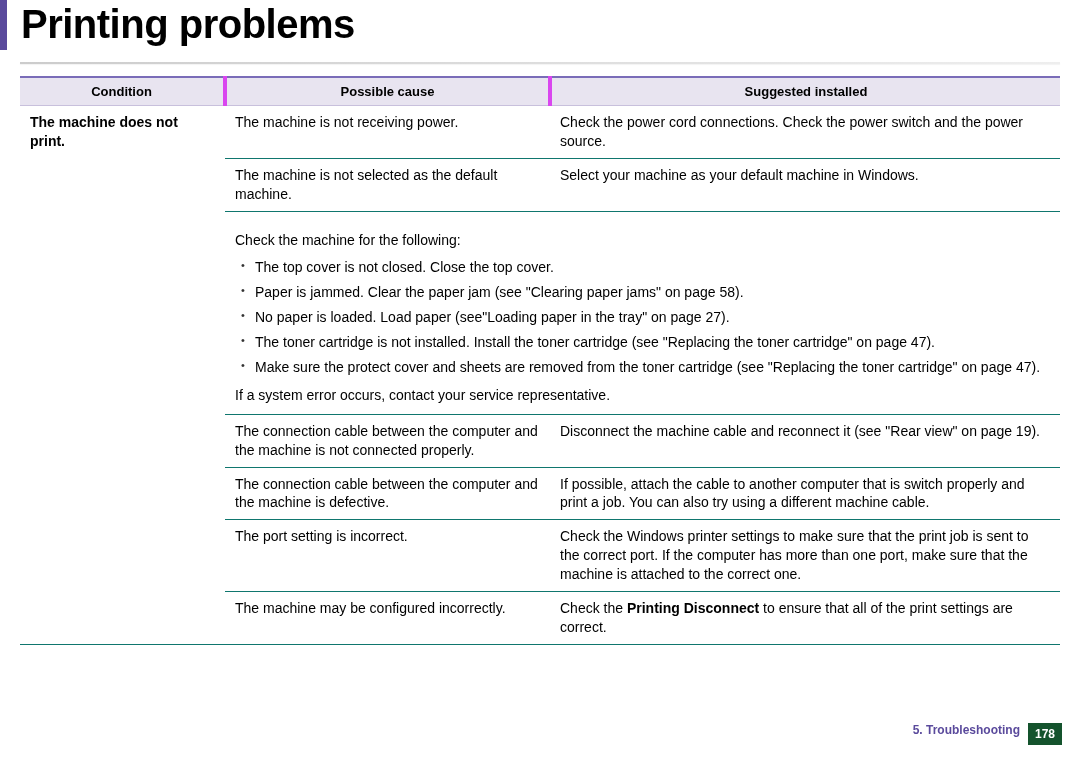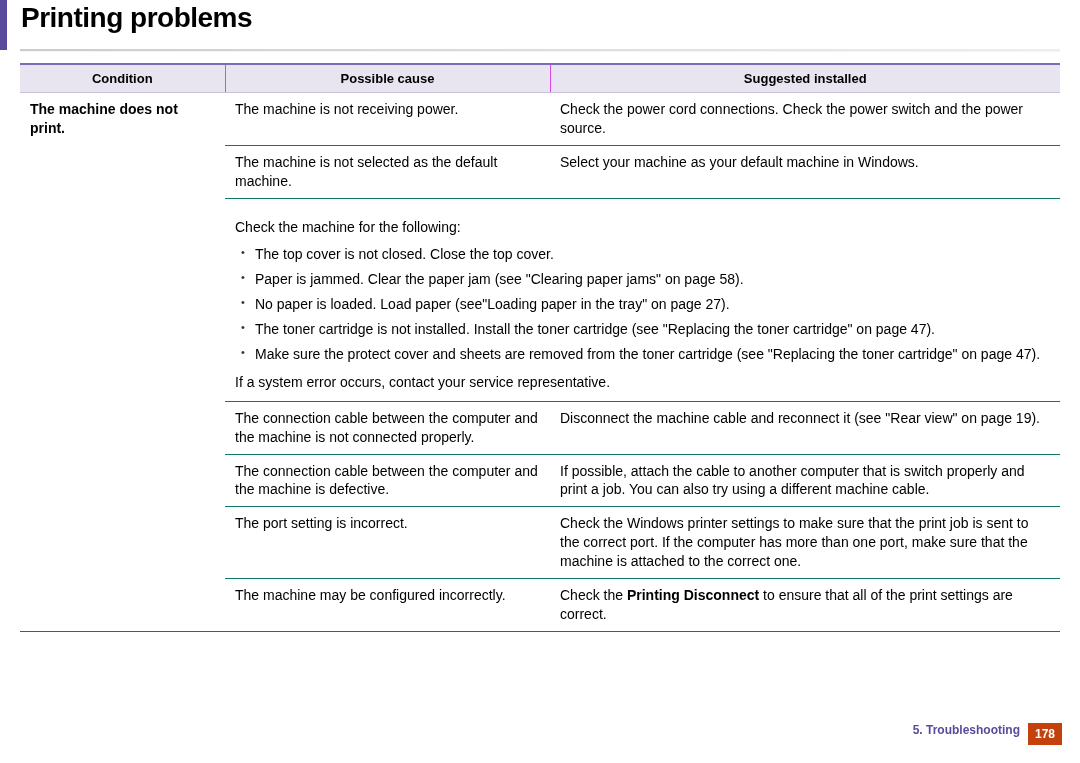--- a/index.html
+++ b/index.html
@@ -15,21 +15,21 @@
   }
   .accent-bar {
     position: absolute;
     left: 0;
     top: 0;
     width: 7px;
     height: 50px;
     background: #5a4a9c;
   }
   .page-title {
-    font-size: 28px;
+    font-size: 40px;
     font-weight: 800;
     margin: 2px 0 0 21px;
     letter-spacing: -0.5px;
   }
   .title-underline {
     height: 2px;
     background: linear-gradient(to right, #ccc 0%, #eee 100%);
     margin: 15px 20px 12px 20px;
     box-shadow: 0 1px 1px rgba(0,0,0,0.05);
   }
@@ -44,21 +44,21 @@
     background: #e8e4f0;
     border-top: 2px solid #7a6cb8;
     border-bottom: 1px solid #c8c0dc;
     font-weight: 700;
     font-size: 13px;
     text-align: center;
     padding: 6px 8px;
     margin-top: 24px;
   }
   table.main th + th {
-    border-left: 1px solid #d946ef;
+    border-left: 4px solid #d946ef;
   }
   table.main td {
     border-bottom: 1px solid #0f766e;
     padding: 7px 10px;
     vertical-align: top;
     font-size: 14px;
     line-height: 1.35;
   }
   td.condition {
     width: 185px;
@@ -95,21 +95,21 @@
     bottom: 18px;
     display: flex;
     gap: 8px;
   }
   .footer .chapter {
     color: #5a4a9c;
     font-weight: 700;
     font-size: 12px;
   }
   .footer .pagenum {
-    background: #c2410c;
+    background: #14532d;
     color: #fff;
     font-weight: 700;
     font-size: 12px;
     padding: 4px 7px;
   }
 </style>
 </head>
 <body>
 
 <div class="accent-bar"></div>

